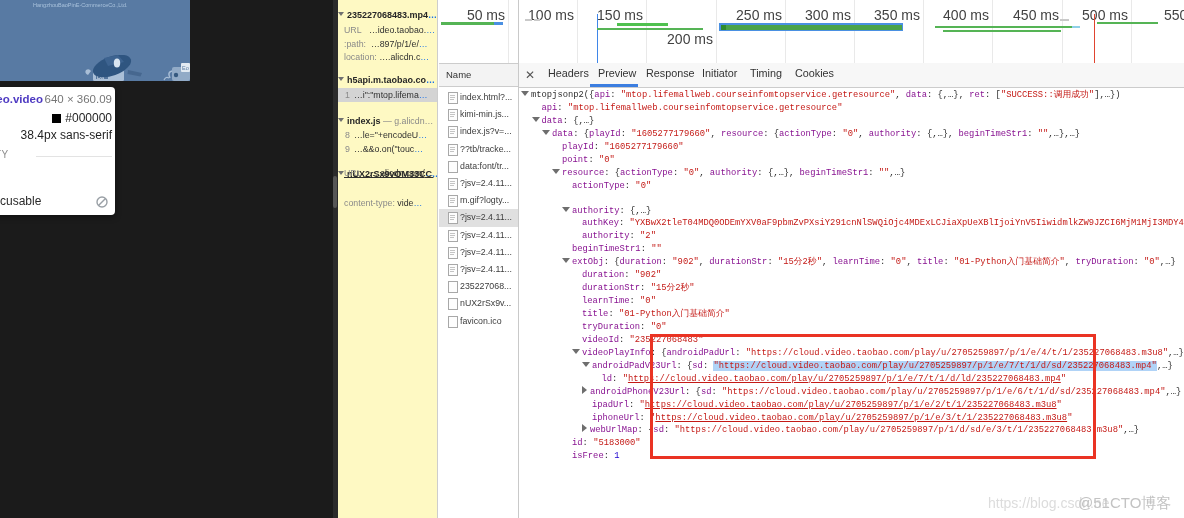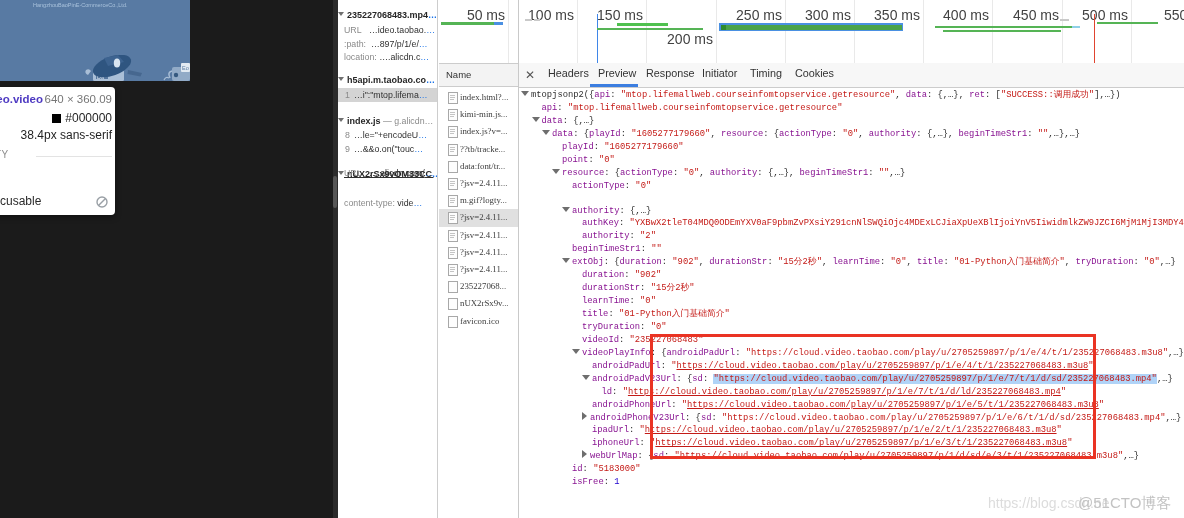--- a/index.html
+++ b/index.html
@@ -9,21 +9,21 @@
 
 #tip{left:-90px;top:87px;width:205px;height:128px;background:#fff;border-radius:4px;box-shadow:0 2px 6px rgba(0,0,0,.4);font-size:11.5px;color:#1f1f1f;}
 #tip .tag{color:#4e3ac2;font-weight:bold;}
 #tip .dim{color:#767676;}
 #tip .row{right:3px;white-space:nowrap;text-align:right;font-size:12px;}
 #tip .sw{display:inline-block;width:9px;height:9px;background:#000;margin-right:4px;vertical-align:-1px;}
 #tip .sect{left:19px;top:62px;color:#8d8d8d;font-size:10px;letter-spacing:.4px;}
 #tip .line{left:126px;top:69px;width:76px;height:1px;background:#e3e3e3;}
 #tip .foc{left:76px;top:107px;color:#2a2a2a;font-size:12px;}
 
-#dt{left:333px;top:0;width:851px;height:518px;background:#ffffff;}
+#dt{left:333px;top:0;width:851px;height:518px;background:#fef9c3;}
 
 #srch{left:0;top:0;width:104px;height:518px;overflow:hidden;font-size:8.8px;color:#303030;}
 #srch .it{left:0;width:104px;height:14px;line-height:14px;white-space:nowrap;overflow:hidden;}
 #srch .tt{font-weight:bold;font-size:9px;color:#262626;}
 #srch .ar{display:inline-block;width:0;height:0;border-left:3.5px solid transparent;border-right:3.5px solid transparent;border-top:4.5px solid #707070;margin:0 3px 1px 5px;vertical-align:1px;}
 #srch .lb{color:#8a8a8a;}
 #srch .bl{color:#1a73e8;}
 #srch .sel{background:#d4d4d4;}
 #srch .ln{display:inline-block;color:#8a8a8a;margin-left:12px;margin-right:4px;}
 
@@ -31,21 +31,21 @@
 #nvline{left:104px;top:0;width:1px;height:518px;background:#cdcdcd;}
 
 #ov{left:106px;top:0;width:745px;height:63px;background:#fff;border-bottom:1px solid #ccc;overflow:hidden;}
 .gl{top:0;width:1px;height:63px;background:#e9e9e9;}
 .ovl{top:7px;height:12px;font-size:14px;color:#424242;text-align:right;width:60px;}
 .bar{height:3px;background:#55b455;}
 
 #ntab{left:106px;top:64px;width:79px;height:454px;background:#fff;overflow:hidden;font-size:8.8px;color:#3c3c3c;}
 #nhead{left:0;top:0;width:79px;height:22px;background:#f3f3f3;border-bottom:1px solid #ccc;line-height:22px;}
 #nhead span{margin-left:7px;font-size:9.5px;color:#333;}
-#ntab .nr{left:0;width:79px;height:17.2px;line-height:17.2px;white-space:nowrap;font-family:Liberation Serif, serif;}
+#ntab .nr{left:0;width:79px;height:17.2px;line-height:17.2px;white-space:nowrap;}
 #ntab .nr span{position:absolute;left:21px;top:0;}
 .fic{position:absolute;left:9px;top:3px;width:8px;height:10px;border:1px solid #a8a8a8;background:#fdfdfd;}
 .fic.s{background:linear-gradient(#c4c4c4,#c4c4c4) 1px 2px/5px 1px no-repeat,linear-gradient(#c4c4c4,#c4c4c4) 1px 4px/5px 1px no-repeat,linear-gradient(#c4c4c4,#c4c4c4) 1px 6px/4px 1px no-repeat,#fdfdfd;}
 #ntvline{left:185px;top:0;width:1px;height:518px;background:#c9c9c9;}
 
 #det{left:186px;top:63px;width:665px;height:455px;background:#fff;}
 #tabbar{left:0;top:0;width:665px;height:24px;background:#f7f7f7;border-bottom:1px solid #ccc;}
 #tabbar .x{left:6px;top:5px;font-size:12px;color:#555;}
 #tabbar .tb{top:4px;font-size:10.8px;color:#333;}
 #tabbar .ul{left:71px;top:21px;width:48px;height:3px;background:#3c7ee0;}
@@ -241,24 +241,22 @@
 <div class="jl" style="padding-left:63px;"><span class="k">authority</span>: <span class="s">"2"</span></div>
 <div class="jl" style="padding-left:53px;"><span class="k">beginTimeStr1</span>: <span class="s">""</span></div>
 <div class="jl" style="padding-left:43px;"><span class="tri"></span><span class="k">extObj</span>: {<span class="k">duration</span>: <span class="s">"902"</span>, <span class="k">durationStr</span>: <span class="s">"15分2秒"</span>, <span class="k">learnTime</span>: <span class="s">"0"</span>, <span class="k">title</span>: <span class="s">"01-Python入门基础简介"</span>, <span class="k">tryDuration</span>: <span class="s">"0"</span>,…}</div>
 <div class="jl" style="padding-left:63px;"><span class="k">duration</span>: <span class="s">"902"</span></div>
 <div class="jl" style="padding-left:63px;"><span class="k">durationStr</span>: <span class="s">"15分2秒"</span></div>
 <div class="jl" style="padding-left:63px;"><span class="k">learnTime</span>: <span class="s">"0"</span></div>
 <div class="jl" style="padding-left:63px;"><span class="k">title</span>: <span class="s">"01-Python入门基础简介"</span></div>
 <div class="jl" style="padding-left:63px;"><span class="k">tryDuration</span>: <span class="s">"0"</span></div>
 <div class="jl" style="padding-left:63px;"><span class="k">videoId</span>: <span class="s">"235227068483"</span></div>
 <div class="jl" style="padding-left:53px;"><span class="tri"></span><span class="k">videoPlayInfo</span>: {<span class="k">androidPadUrl</span>: <span class="s">"https://cloud.video.taobao.com/play/u/2705259897/p/1/e/4/t/1/235227068483.m3u8"</span>,…}</div>
-<div class="jl" style="padding-left:73px;"><span class="k">androidPadUrl</span>: <span class="s">"<span class="u">https://cloud.video.taobao.com/play/u/2705259897/p/1/e/4/t/1/235227068483.m3u8</span>"</span></div>
 <div class="jl" style="padding-left:63px;"><span class="tri"></span><span class="k">androidPadV23Url</span>: {<span class="k">sd</span>: <span class="hl"><span class="s">"https://cloud.video.taobao.com/play/u/2705259897/p/1/e/7/t/1/d/sd/235227068483.mp4"</span></span>,…}</div>
 <div class="jl" style="padding-left:82.5px;"><span class="k">ld</span>: <span class="s">"<span class="u">https://cloud.video.taobao.com/play/u/2705259897/p/1/e/7/t/1/d/ld/235227068483.mp4</span>"</span></div>
-<div class="jl" style="padding-left:73px;"><span class="k">androidPhoneUrl</span>: <span class="s">"<span class="u">https://cloud.video.taobao.com/play/u/2705259897/p/1/e/5/t/1/235227068483.m3u8</span>"</span></div>
 <div class="jl" style="padding-left:63px;"><span class="trir"></span><span class="k">androidPhoneV23Url</span>: {<span class="k">sd</span>: <span class="s">"https://cloud.video.taobao.com/play/u/2705259897/p/1/e/6/t/1/d/sd/235227068483.mp4"</span>,…}</div>
 <div class="jl" style="padding-left:73px;"><span class="k">ipadUrl</span>: <span class="s">"<span class="u">https://cloud.video.taobao.com/play/u/2705259897/p/1/e/2/t/1/235227068483.m3u8</span>"</span></div>
 <div class="jl" style="padding-left:73px;"><span class="k">iphoneUrl</span>: <span class="s">"<span class="u">https://cloud.video.taobao.com/play/u/2705259897/p/1/e/3/t/1/235227068483.m3u8</span>"</span></div>
 <div class="jl" style="padding-left:63px;"><span class="trir"></span><span class="k">webUrlMap</span>: {<span class="k">sd</span>: <span class="s">"https://cloud.video.taobao.com/play/u/2705259897/p/1/d/sd/e/3/t/1/235227068483.m3u8"</span>,…}</div>
 <div class="jl" style="padding-left:53px;"><span class="k">id</span>: <span class="s">"5183000"</span></div>
 <div class="jl" style="padding-left:53px;"><span class="k">isFree</span>: <span class="n">1</span></div>
     </div>
   </div>
 </div>
 

